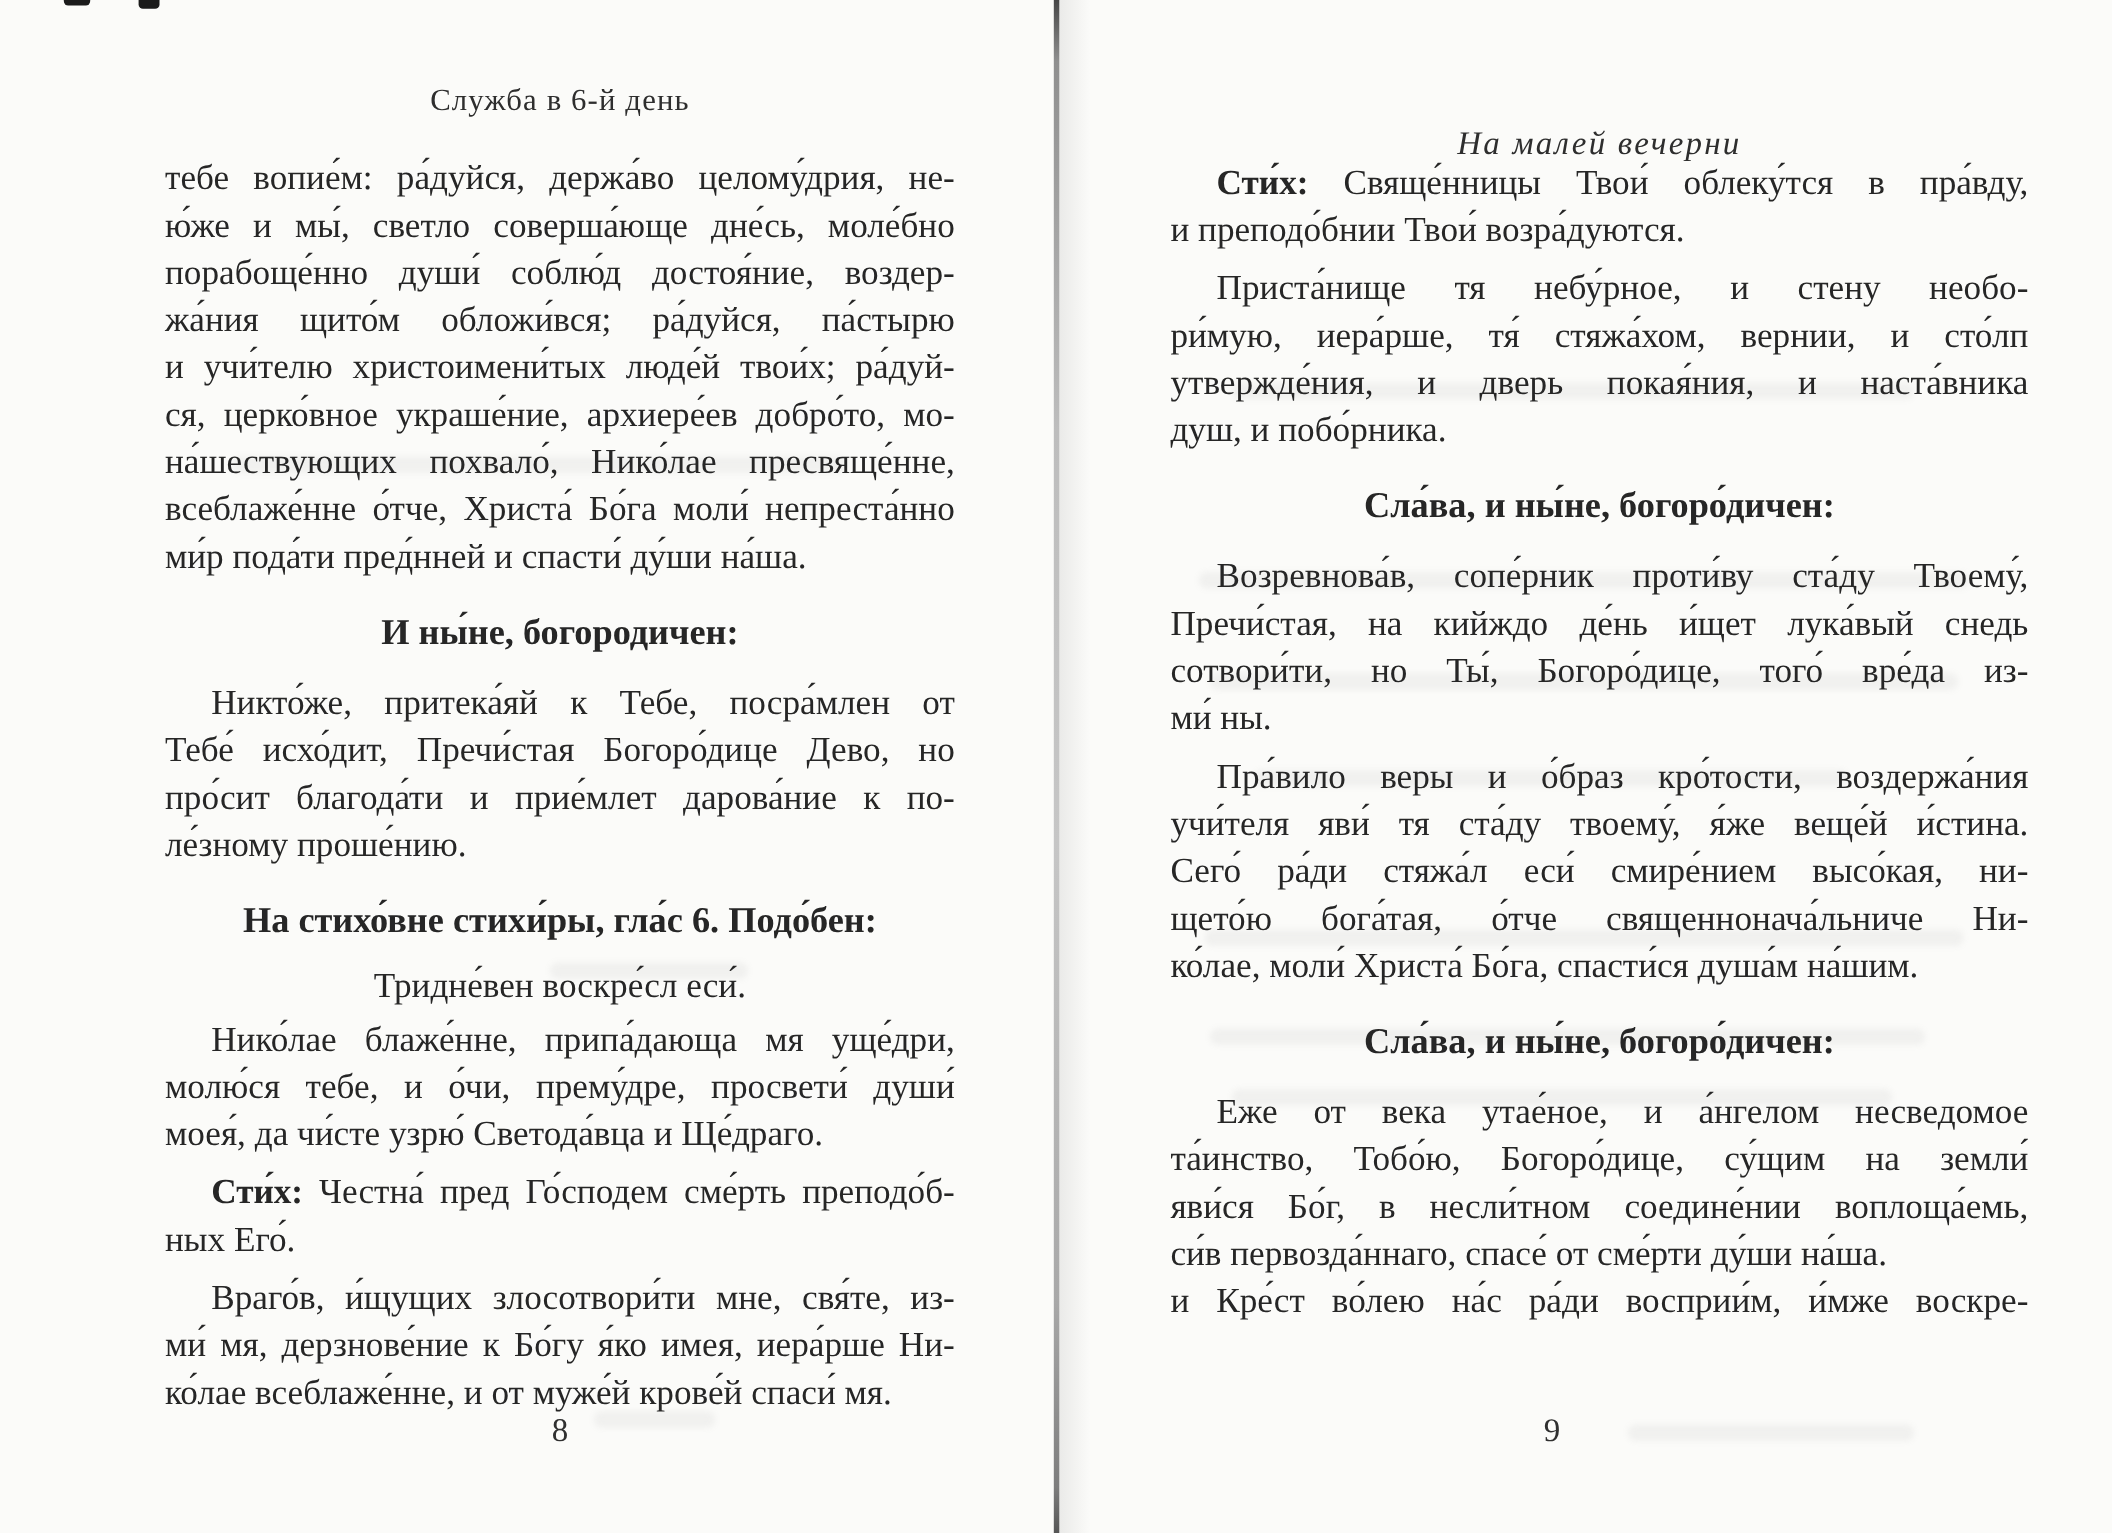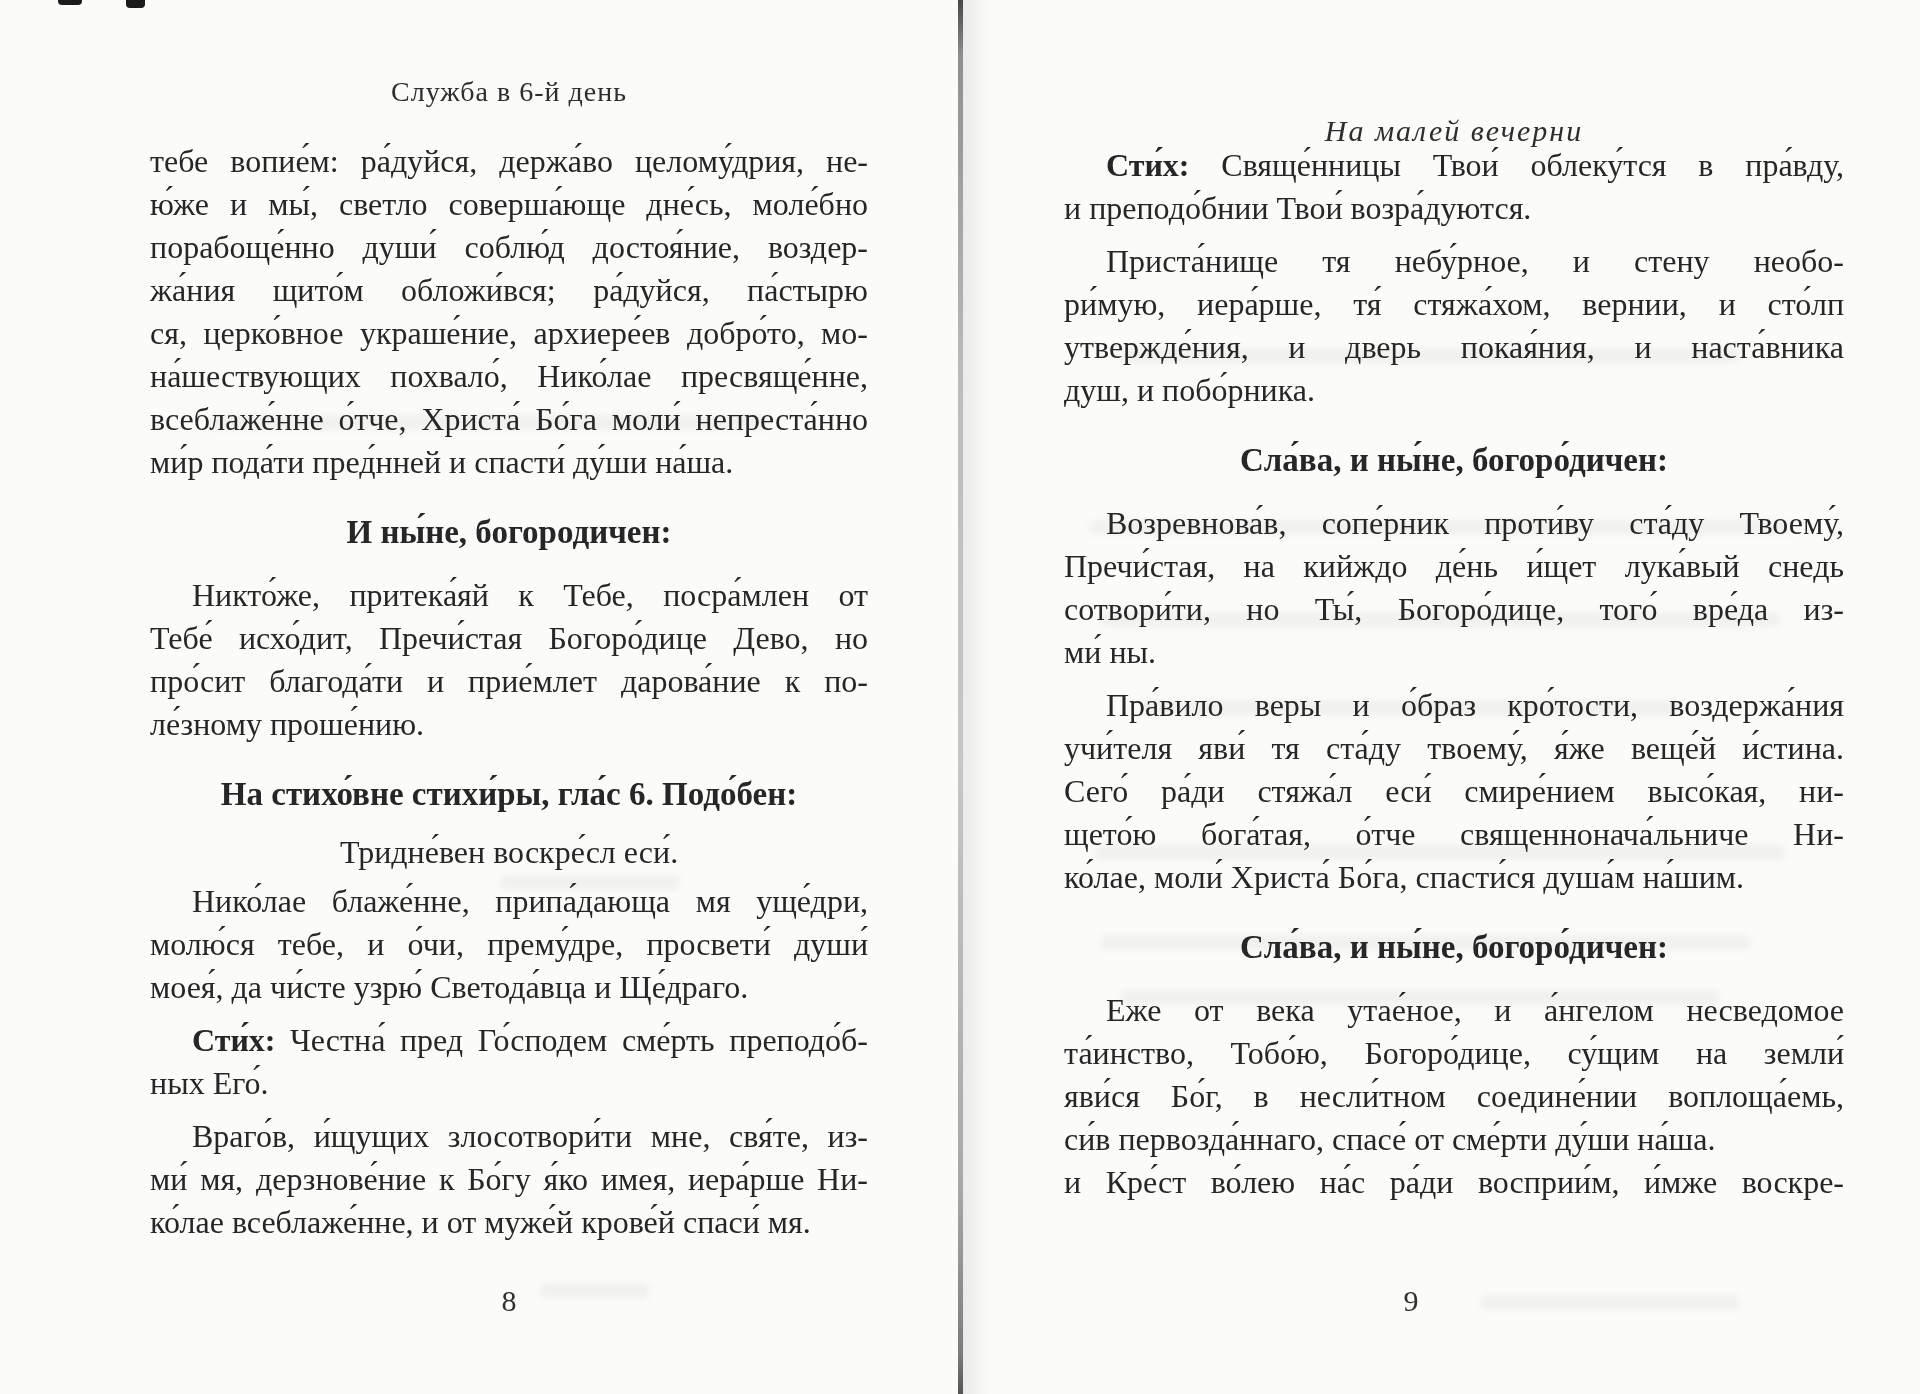--- a/index.html
+++ b/index.html
@@ -94,20 +94,21 @@
   <div class="spine"></div>
 
   <section class="page left">
     <div class="running-header">Служба в 6-й день</div>
     <div class="blocks">
         <div class="para">
           <div class="line">тебе вопие́м: ра́дуйся, держа́во целому́дрия, не-</div>
           <div class="line first">ю́же и мы́, светло соверша́юще дне́сь, моле́бно</div>
           <div class="line">порабоще́нно души́ соблю́д достоя́ние, воздер-</div>
           <div class="line">жа́ния щито́м обложи́вся; ра́дуйся, па́стырю</div>
+          <div class="line">и учи́телю христоимени́тых люде́й твои́х; ра́дуй-</div>
           <div class="line">ся, церко́вное украше́ние, архиере́ев добро́то, мо-</div>
           <div class="line">на́шествующих похвало́, Нико́лае пресвяще́нне,</div>
           <div class="line">всеблаже́нне о́тче, Христа́ Бо́га моли́ непреста́нно</div>
           <div class="line last">ми́р пода́ти пред́нней и спасти́ ду́ши на́ша.</div>
         </div>
         <div class="heading">И ны́не, богородичен:</div>
         <div class="para indent">
           <div class="line first">Никто́же, притека́яй к Тебе, посра́млен от</div>
           <div class="line">Тебе́ исхо́дит, Пречи́стая Богоро́дице Дево, но</div>
           <div class="line">про́сит благода́ти и прие́млет дарова́ние к по-</div>

